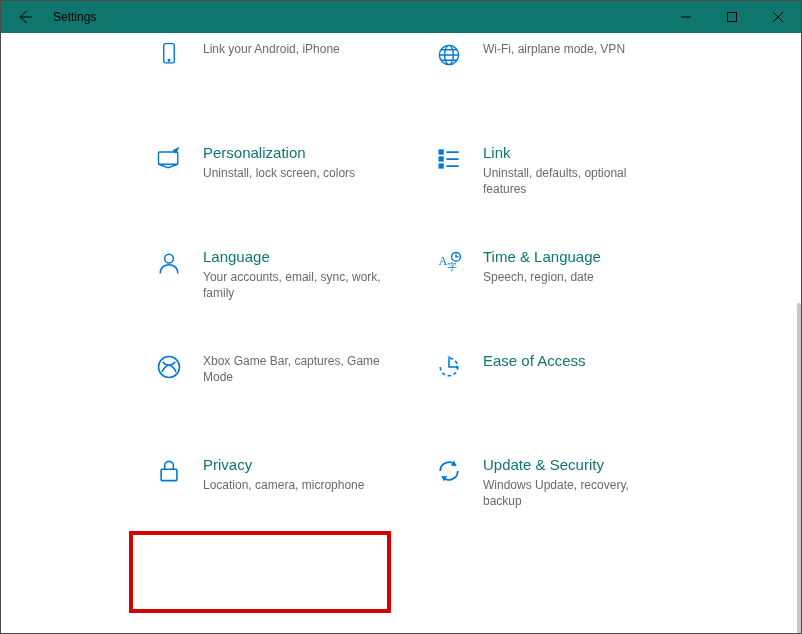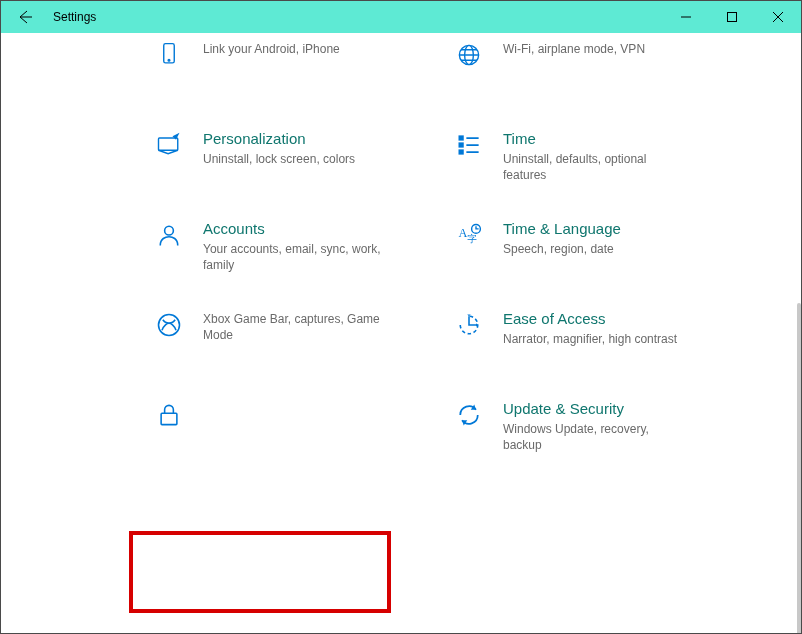--- a/index.html
+++ b/index.html
@@ -10,21 +10,21 @@
     font-family: "Segoe UI", -apple-system, sans-serif;
     background: #ffffff;
     border: 1px solid #4a4a4a;
     overflow: hidden;
     position: relative;
   }
   .titlebar {
     display: flex;
     align-items: center;
     height: 32px;
-    background: #5eead4;
+    background: #0f766e;
   }
   .back-btn {
     width: 48px;
     height: 32px;
     display: flex;
     align-items: center;
     justify-content: center;
     color: #000;
   }
   .title-text {
@@ -51,21 +51,20 @@
   }
   .grid {
     position: absolute;
     left: 140px;
     top: 0;
     right: 30px;
     display: grid;
     grid-template-columns: 280px 280px;
     column-gap: 0;
     row-gap: 34px;
-    gap: 20px;
   }
   .tile {
     display: flex;
     align-items: flex-start;
     padding: 6px 8px 6px 8px;
     min-height: 70px;
   }
   .tile-icon {
     width: 40px;
     flex: 0 0 40px;
@@ -182,34 +181,34 @@
     <div class="tile">
       <div class="tile-icon">
         <svg width="28" height="28" viewBox="0 0 32 32" fill="none" stroke="#0078d7" stroke-width="2">
           <rect x="5" y="6" width="4" height="4" fill="#0078d7"></rect>
           <rect x="5" y="14" width="4" height="4" fill="#0078d7"></rect>
           <rect x="5" y="22" width="4" height="4" fill="#0078d7"></rect>
           <path d="M13 8 H27 M13 16 H27 M13 24 H27"></path>
         </svg>
       </div>
       <div class="tile-text">
-        <div class="tile-title">Time</div>
+        <div class="tile-title">Link</div>
         <div class="tile-desc">Uninstall, defaults, optional features</div>
       </div>
     </div>
 
     <div class="tile">
       <div class="tile-icon">
         <svg width="28" height="28" viewBox="0 0 32 32" fill="none" stroke="#0078d7" stroke-width="1.8">
           <circle cx="16" cy="11" r="5"></circle>
           <path d="M6 28 C6 20 12 18 16 18 C20 18 26 20 26 28"></path>
         </svg>
       </div>
       <div class="tile-text">
-        <div class="tile-title">Accounts</div>
+        <div class="tile-title">Language</div>
         <div class="tile-desc">Your accounts, email, sync, work, family</div>
       </div>
     </div>
 
     <div class="tile">
       <div class="tile-icon">
         <svg width="30" height="28" viewBox="0 0 32 32" fill="none" stroke="#0078d7" stroke-width="1.6">
           <text x="4" y="18" font-size="14" fill="#0078d7" stroke="none" font-family="Segoe UI">A</text>
           <text x="14" y="24" font-size="11" fill="#0078d7" stroke="none" font-family="Segoe UI">字</text>
           <circle cx="24" cy="9" r="5"></circle>
@@ -238,31 +237,34 @@
       <div class="tile-icon">
         <svg width="28" height="28" viewBox="0 0 32 32" fill="none" stroke="#0078d7" stroke-width="1.8">
           <path d="M6 16 A10 10 0 1 0 16 6" stroke-dasharray="4 3"></path>
           <path d="M16 6 L16 16 L26 16"></path>
           <path d="M24 14 L26 16 L24 18" fill="#0078d7" stroke="none"></path>
           <path d="M14 4 L16 6 L18 4" fill="#0078d7" stroke="none"></path>
         </svg>
       </div>
       <div class="tile-text">
         <div class="tile-title">Ease of Access</div>
-        <div class="tile-desc">Narrator, magnifier, high contrast</div>
       </div>
     </div>
 
 
     <div class="tile">
       <div class="tile-icon">
         <svg width="28" height="28" viewBox="0 0 32 32" fill="none" stroke="#0078d7" stroke-width="1.8">
           <rect x="7" y="14" width="18" height="13" rx="1"></rect>
           <path d="M11 14 V10 a5 5 0 0 1 10 0 V14"></path>
         </svg>
+      </div>
+      <div class="tile-text">
+        <div class="tile-title">Privacy</div>
+        <div class="tile-desc">Location, camera, microphone</div>
       </div>
     </div>
 
     <div class="tile">
       <div class="tile-icon">
         <svg width="28" height="28" viewBox="0 0 32 32" fill="none" stroke="#0078d7" stroke-width="2">
           <path d="M6 16 A10 10 0 0 1 24 10"></path>
           <path d="M26 16 A10 10 0 0 1 8 22"></path>
           <path d="M22 4 L24 10 L18 10" fill="#0078d7" stroke="none"></path>
           <path d="M10 28 L8 22 L14 22" fill="#0078d7" stroke="none"></path>

